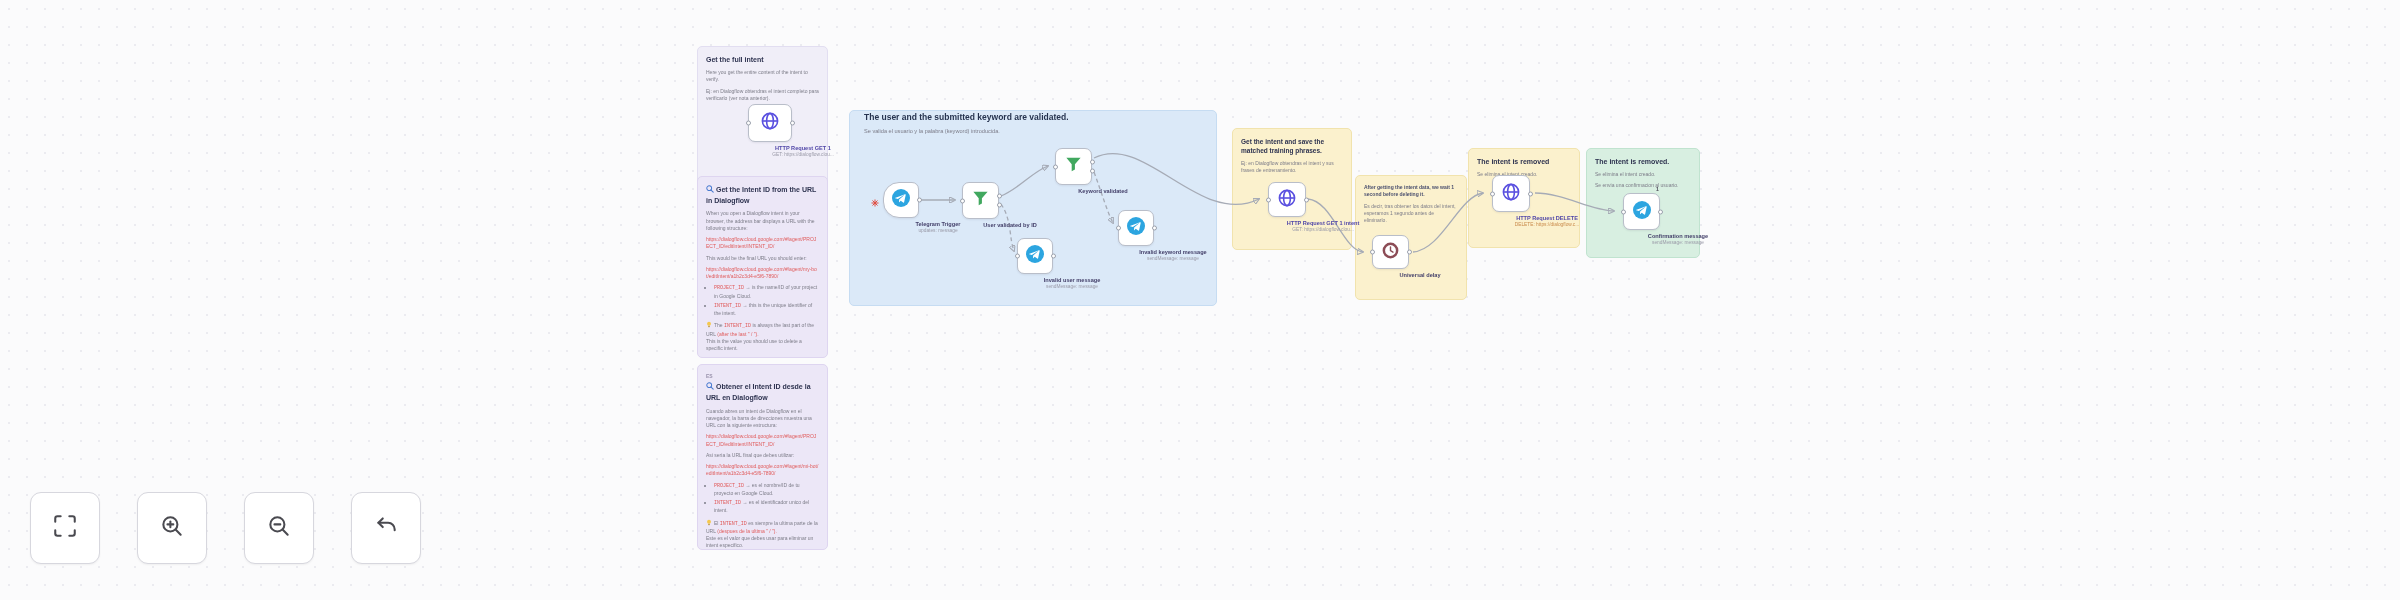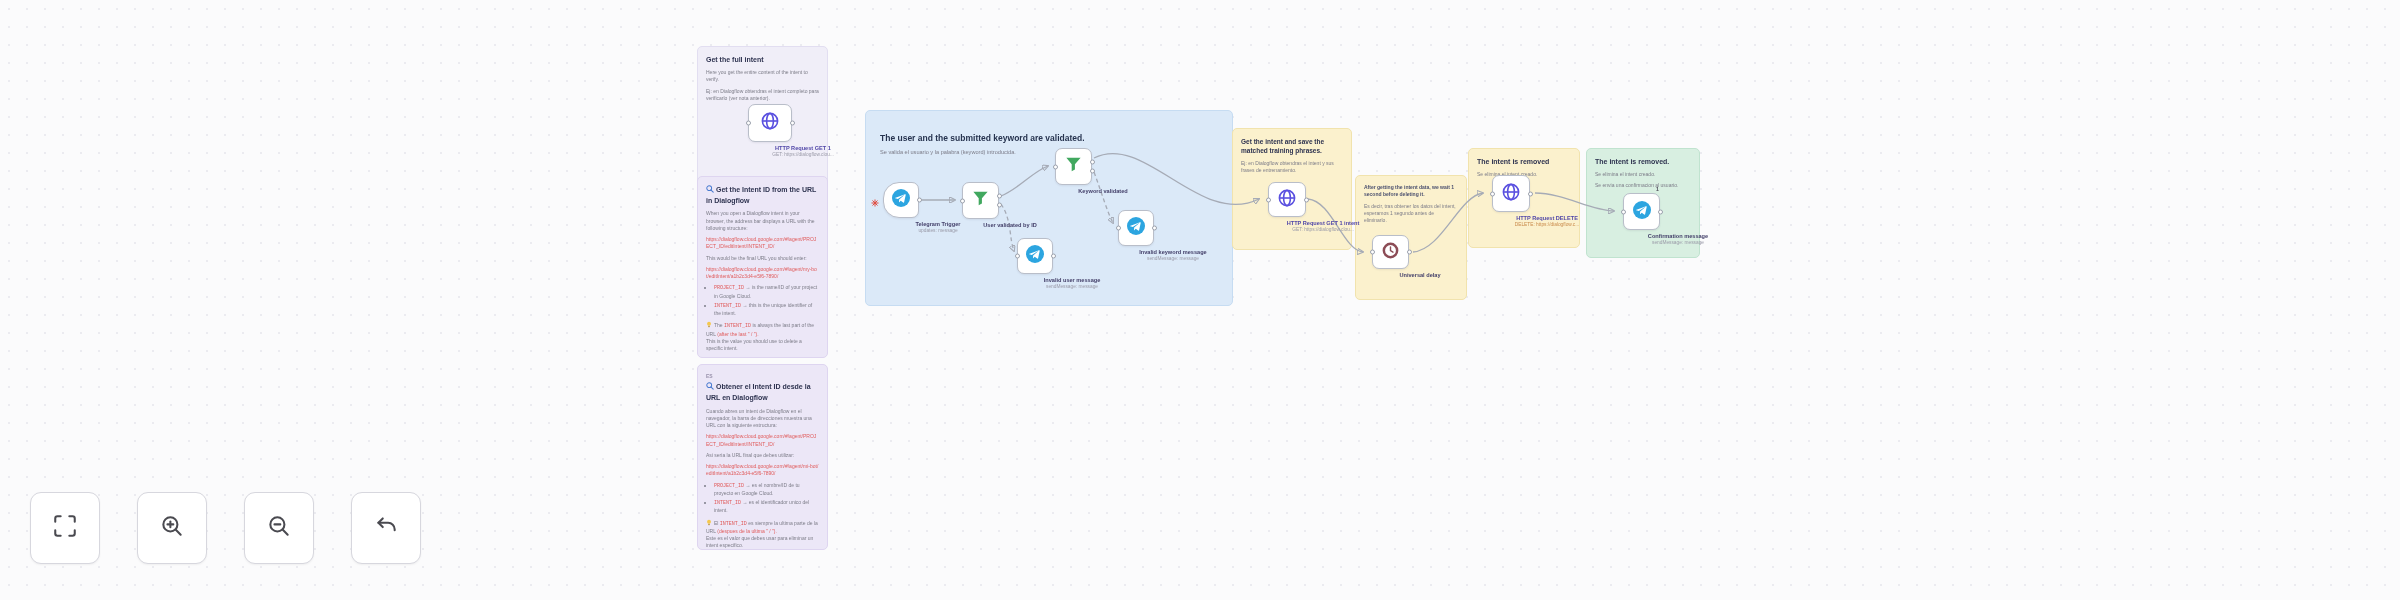--- a/index.html
+++ b/index.html
@@ -137,21 +137,21 @@
       <span class="ttl-icon">
         <svg width="6" height="7" viewBox="0 0 8 9">
             <circle cx="4" cy="3.4" r="2.6" fill="#f5c84c"></circle>
             <rect x="3" y="6" width="2" height="2" rx="0.6" fill="#b98f2f"></rect>
           </svg>
       </span><span>El </span><span class="code-red">INTENT_ID</span><span> es siempre la ultima parte de la URL </span><span class="red">(despues de la ultima " / ").</span>
       <div>Este es el valor que debes usar para eliminar un intent especifico.</div>
     </div>
   </div>
 
-  <div class="note blue" style="left:849px; top:110px; width:368px; height:196px; padding:21px 14px;margin-left:16px;">
+  <div class="note blue" style="left:849px; top:110px; width:368px; height:196px; padding:0 14px;">
     <div class="note-title lg">The user and the submitted keyword are validated.</div>
     <div class="note-body" style="font-size:5.6px;">Se valida el usuario y la palabra (keyword) introducida.</div>
   </div>
 
   <div class="note yellow" style="left:1232px; top:128px; width:120px; height:122px;">
     <div class="note-title sm">Get the intent and save the matched training phrases.</div>
     <div class="note-body">Ej: en Dialogflow obtendras el intent y sus frases de entrenamiento.</div>
   </div>
 
   <div class="note yellow" style="left:1355px; top:175px; width:112px; height:125px;">

